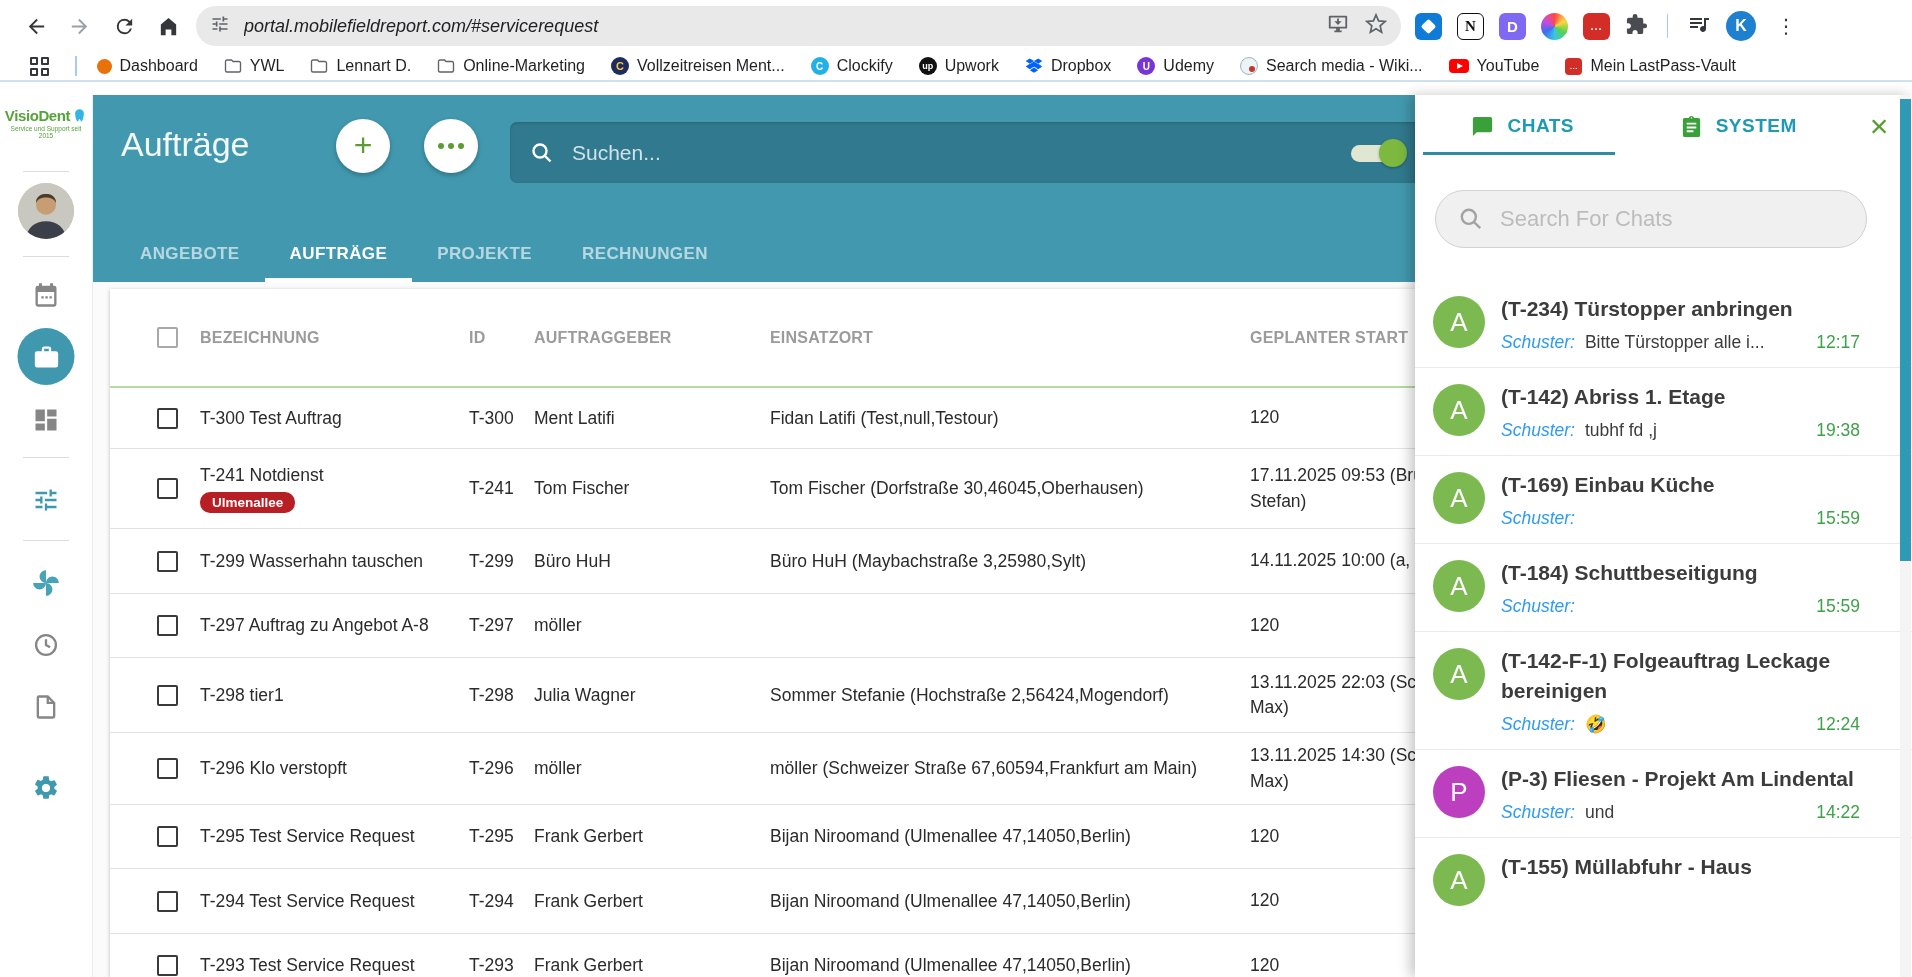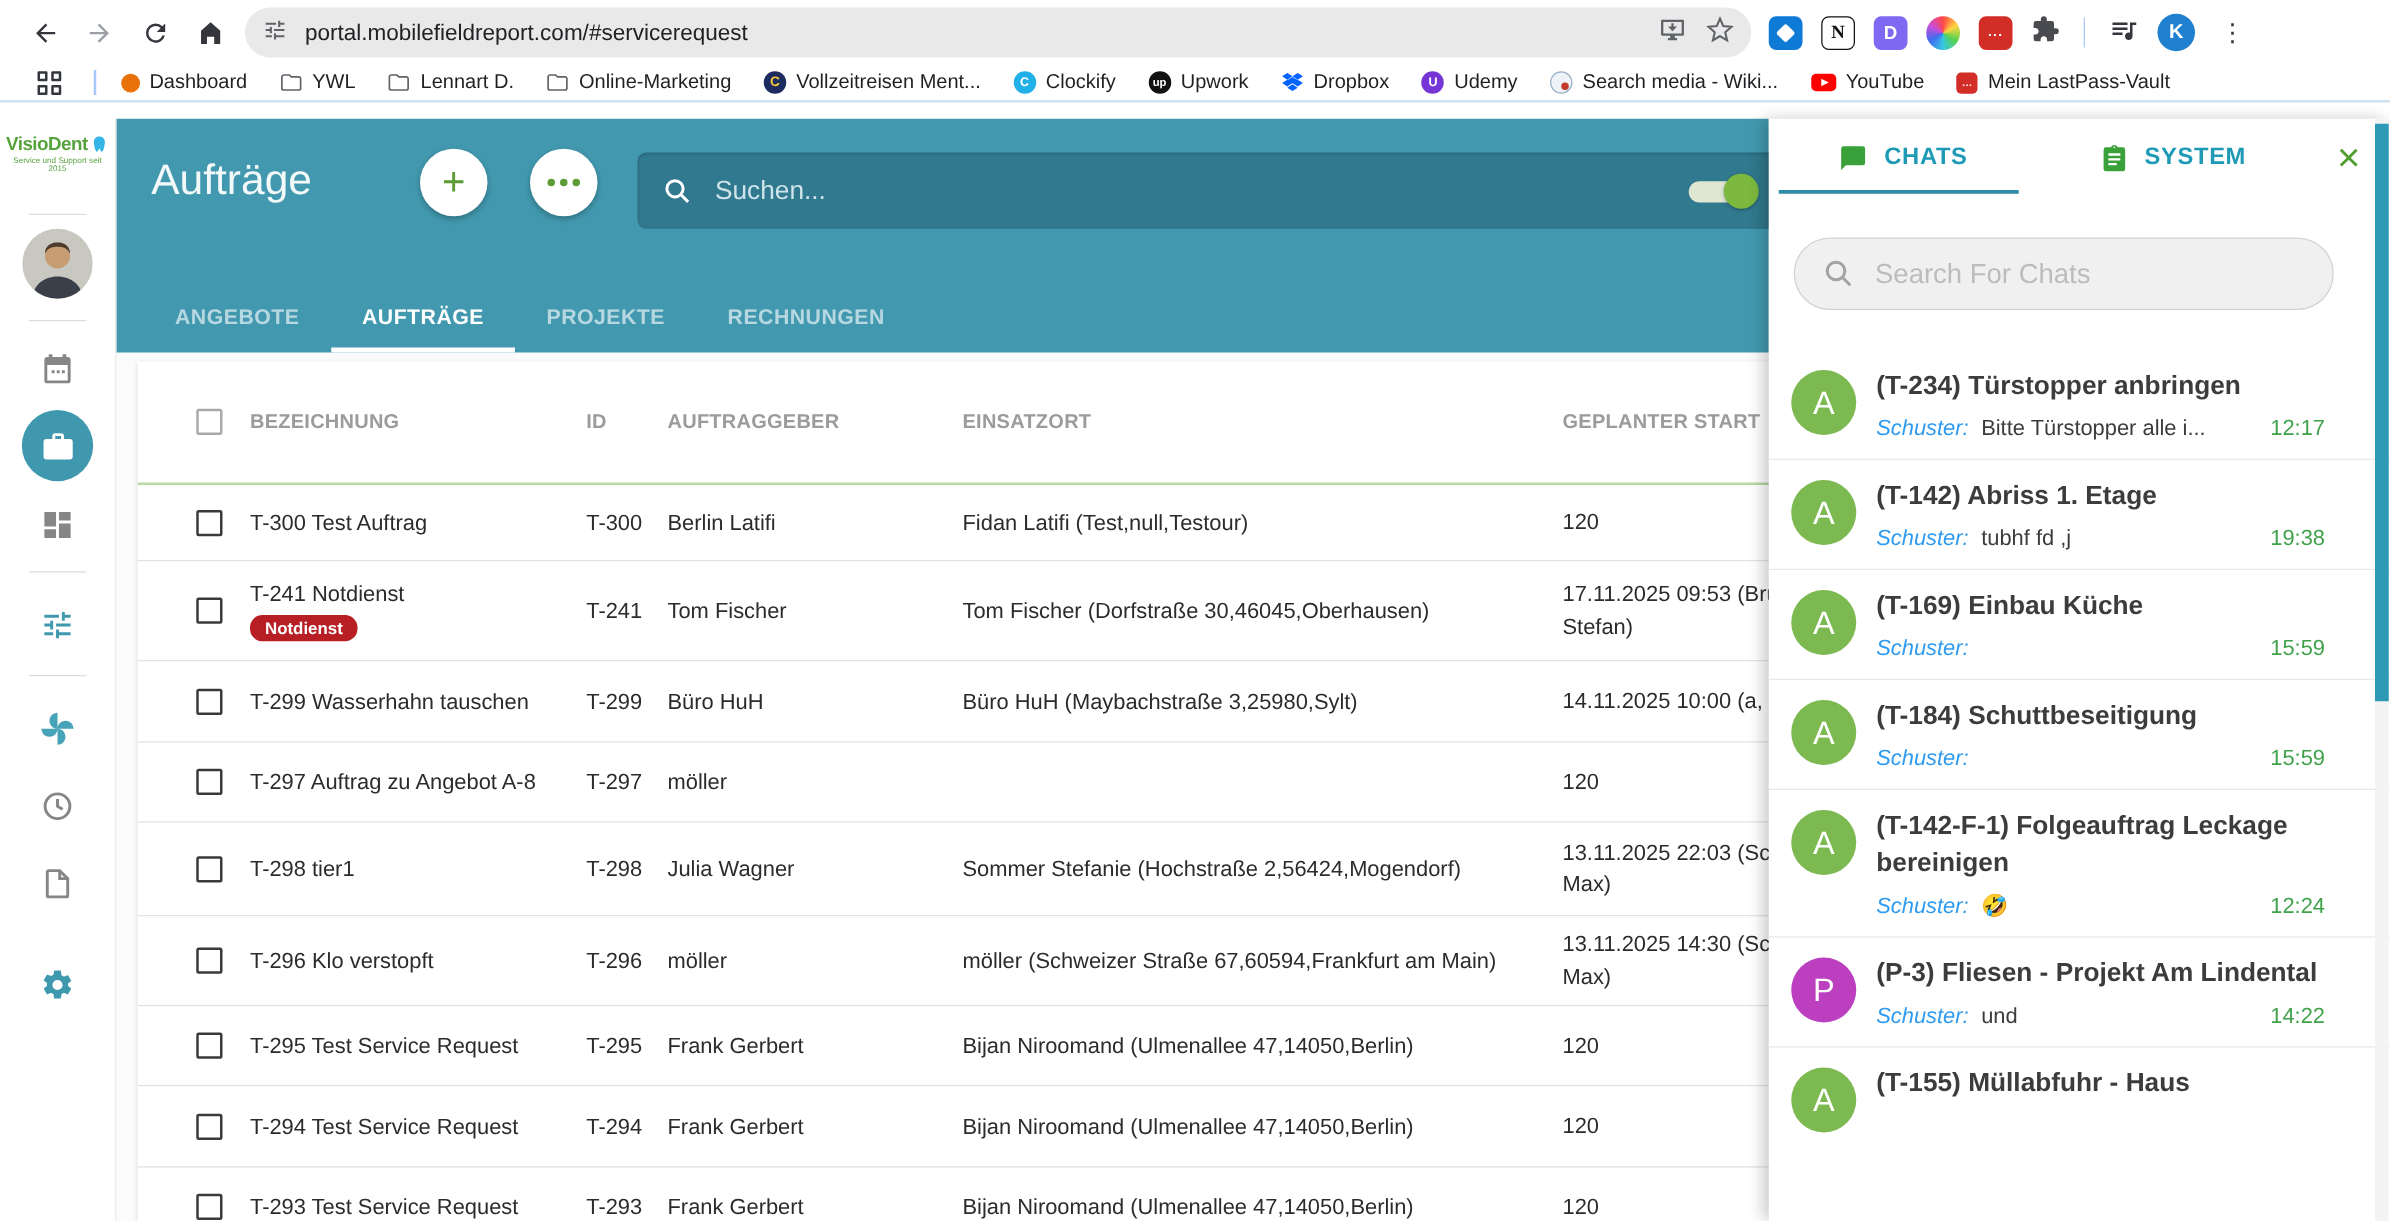--- a/index.html
+++ b/index.html
@@ -8,21 +8,21 @@
   #screen { position:relative; width:1912px; height:977px; background:#fff; }
 
   
   .toolbar { position:absolute; left:0; top:0; width:100%; height:52px; background:#fff;
     display:flex; align-items:center; padding:0 14px; }
   .nav-ic { width:44px; height:44px; display:flex; align-items:center; justify-content:center;
     border-radius:50%; flex:0 0 auto; }
   .nav-ic svg { width:23px; height:23px; fill:#35363c; }
   .nav-ic.dim svg { fill:#9aa0a6; }
   .omnibox { flex:1 1 auto; height:40px; background:#e9e9e9; border-radius:20px; margin:0 10px 0 6px;
-    display:flex; align-items:center; padding:0 14px; max-width:1205px; }
+    display:flex; align-items:center; padding:0 14px; max-width:1205px;font-style:italic; }
   .omnibox .tune svg { width:20px; height:20px; fill:#5f6368; }
   .url-text { font-size:18px; color:#202124; margin-left:14px; flex:1 1 auto; white-space:nowrap; overflow:hidden; }
   .omni-right { display:flex; align-items:center; gap:16px; }
   .omni-right svg { width:22px; height:22px; fill:#5f6368; }
   .ext-area { display:flex; align-items:center; gap:15px; margin-left:4px; flex:0 0 auto; }
   .ext-sq { width:27px; height:27px; border-radius:6px; display:flex; align-items:center; justify-content:center;
     font-weight:bold; color:#fff; font-size:15px; }
   .ext-blue { background:#0f7bd7; }
   .ext-blue .diamond { width:11px; height:11px; background:#fff; transform:rotate(45deg); border-radius:2px; }
   .ext-notion { background:#fff; border:1.5px solid #111; color:#111; font-family:"Liberation Serif", serif; }
@@ -407,34 +407,34 @@
       <div class="th">EINSATZORT</div>
       <div class="th">GEPLANTER START</div>
     </div>
 
     <div class="trow" style="height:61px">
       <div class="cell-check">
           <span class="cbx"></span>
         </div>
       <div>T-300 Test Auftrag</div>
       <div>T-300</div>
-      <div>Berlin Latifi</div>
+      <div>Ment Latifi</div>
       <div>Fidan Latifi (Test,null,Testour)</div>
       <div class="c-start">
           <div>120</div>
         </div>
     </div>
 
     <div class="trow" style="height:80px">
       <div class="cell-check">
           <span class="cbx"></span>
         </div>
       <div>
         <div>T-241 Notdienst</div>
-        <span class="badge">Notdienst</span>
+        <span class="badge">Ulmenallee</span>
       </div>
       <div>T-241</div>
       <div>Tom Fischer</div>
       <div>Tom Fischer (Dorfstraße 30,46045,Oberhausen)</div>
       <div class="c-start">
           <div>17.11.2025 09:53 (Bruck</div>
           <div>Stefan)</div>
         </div>
     </div>
 

